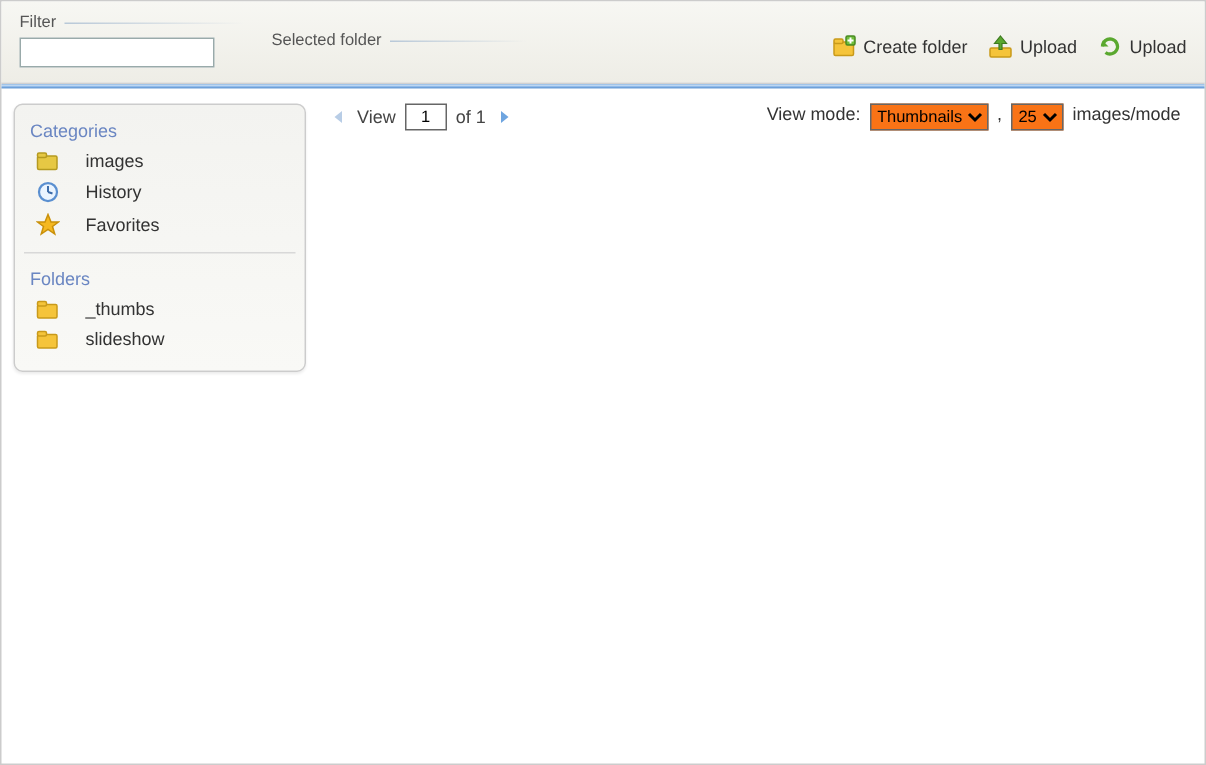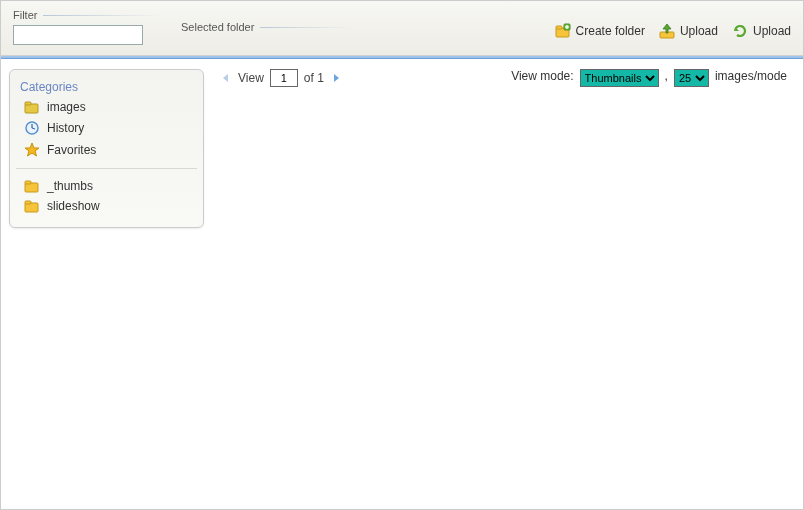--- a/index.html
+++ b/index.html
@@ -13,29 +13,29 @@
 .path-text { color: #444; font-size: 12px; }
 .toolbar-spacer { flex: 1; }
 .actions { display: flex; gap: 14px; align-items: center; margin-top: 8px; }
 .action-btn { display: flex; align-items: center; gap: 5px; cursor: pointer; color: #333; font-size: 12px; }
 .blue-sep { height: 3px; background: linear-gradient(#b5d1f0, #7fb0e6); border-top: 1px solid #a0c4ea; border-bottom: 1px solid #6fa0d8; }
 .main { flex: 1; display: flex; overflow: hidden; }
 .sidebar { width: 195px; margin: 10px 0 0 8px; }
 .panel { border: 1px solid #ccc; border-radius: 6px; background: linear-gradient(#f3f3f0, #f9f9f6); padding: 10px 10px 14px; box-shadow: 0 1px 2px rgba(0,0,0,0.08); }
 .panel-title { color: #6a86c2; font-weight: normal; font-size: 12px; margin-bottom: 6px; }
 .panel-list { list-style: none; display: flex; flex-direction: column; gap: 6px; margin-left: 4px; }
-.panel-list li { display: flex; align-items: center; gap: 7px; cursor: pointer; color: #333; }
+.panel-list li { display: flex; align-items: center; gap: 17px; cursor: pointer; color: #333; }
 .panel-divider { border-top: 1px solid #d8d8d8; margin: 10px -4px 10px -4px; }
 .content { flex: 1; padding: 10px 16px; }
 .content-top { display: flex; align-items: center; justify-content: space-between; margin-bottom: 6px; }
 .pager { display: flex; align-items: center; gap: 6px; font-size: 12px; color: #444; }
 .pager .nav { cursor: pointer; display: inline-flex; }
 .pager-input { width: 28px; height: 18px; border: 1px solid #666; text-align: center; font-size: 11px; }
 .view-mode { display: flex; align-items: flex-start; gap: 6px; font-size: 12px; color: #333; }
-.view-mode select { border: 1px solid #666; font-size: 11px; height: 18px; background: #14b8a6; }
+.view-mode select { border: 1px solid #666; font-size: 11px; height: 18px; background: #f97316; }
 .icon { display: inline-block; }
 svg { display: block; }
 </style>
 </head>
 <body>
 
 <div class="app">
 
   <div class="toolbar">
     <div class="toolbar-sec" style="width:150px;">
@@ -115,20 +115,21 @@
           <li>
             <span class="icon">
                 <svg width="16" height="16">
                   <path d="M8 1 L10 6 L15 6 L11 9 L12.5 14 L8 11 L3.5 14 L5 9 L1 6 L6 6 Z" fill="#f5b820" stroke="#c9900a"></path>
                 </svg>
               </span>
             <span>Favorites</span>
           </li>
         </ul>
         <div class="panel-divider"></div>
+        <div class="panel-title">Folders</div>
         <ul class="panel-list">
           <li>
             <span class="icon">
                 <svg width="16" height="14">
                   <rect x="1" y="4" width="13" height="9" rx="1" fill="#f5c43a" stroke="#c99a1a"></rect>
                   <rect x="1" y="2" width="6" height="3" rx="1" fill="#f5c43a" stroke="#c99a1a"></rect>
                 </svg>
               </span>
             <span>_thumbs</span>
           </li>

